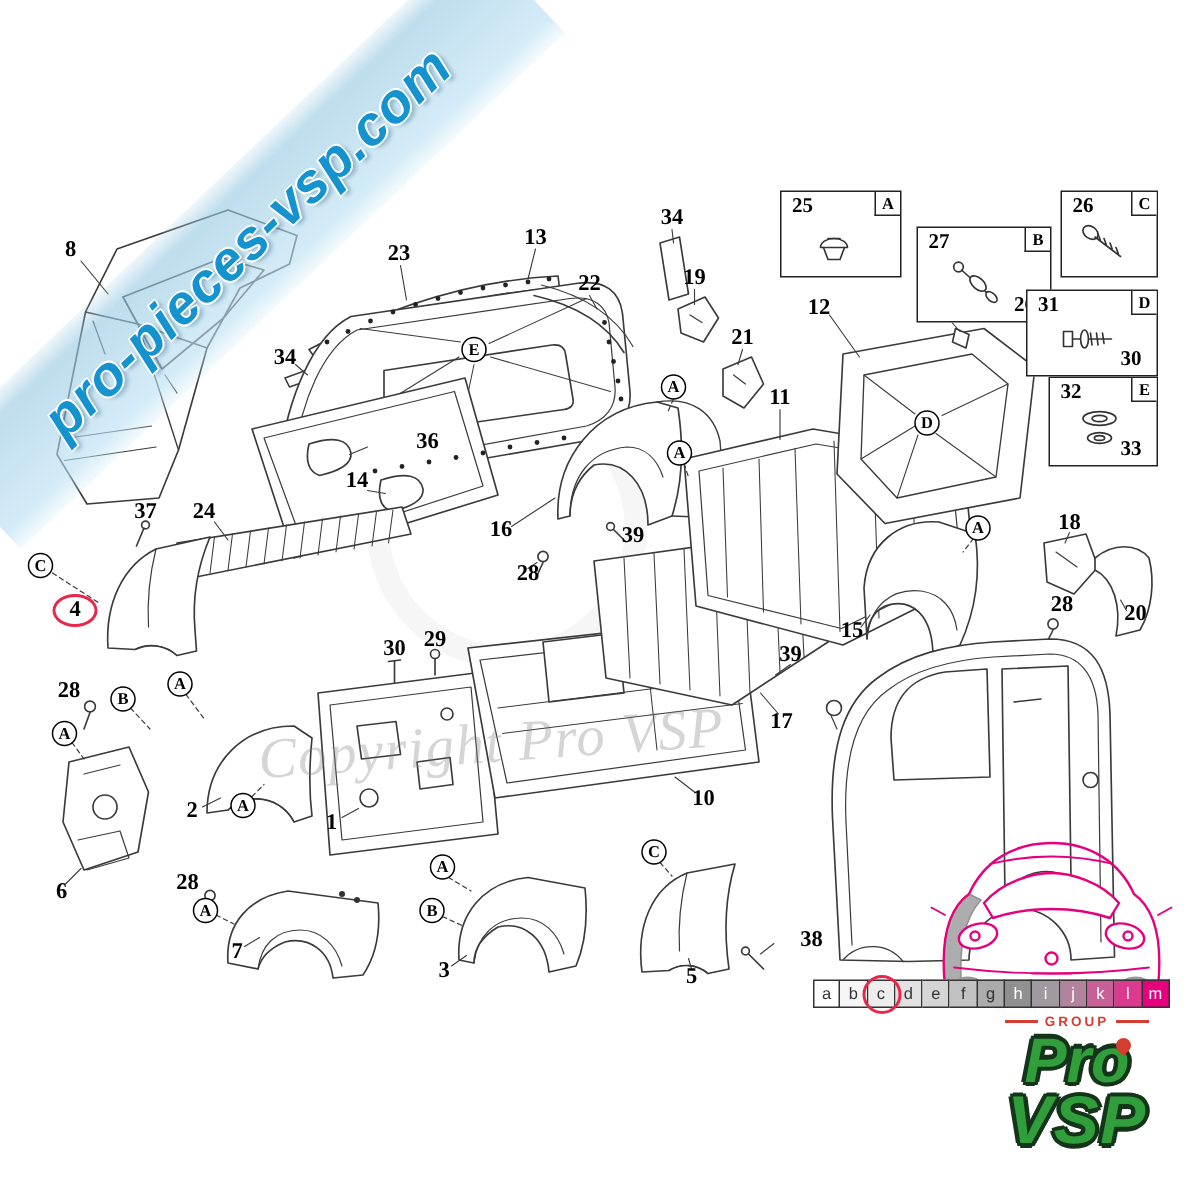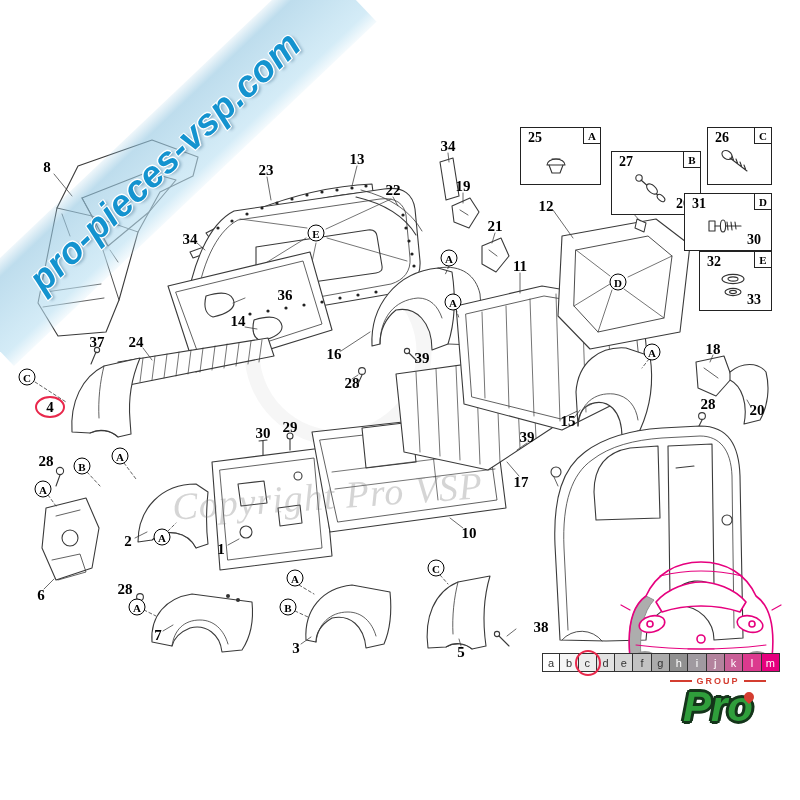--- a/index.html
+++ b/index.html
@@ -457,14 +457,15 @@
     </div>
 
   <div class="logo">
     <div class="ribbon">
         <span class="dash"></span>
         <span>GROUP</span>
         <span class="dash"></span>
       </div>
     <div class="pro">Pro</div>
     <span class="accent"></span>
+    <div class="vsp">VSP</div>
   </div>
 </div>
 
 </body></html>

